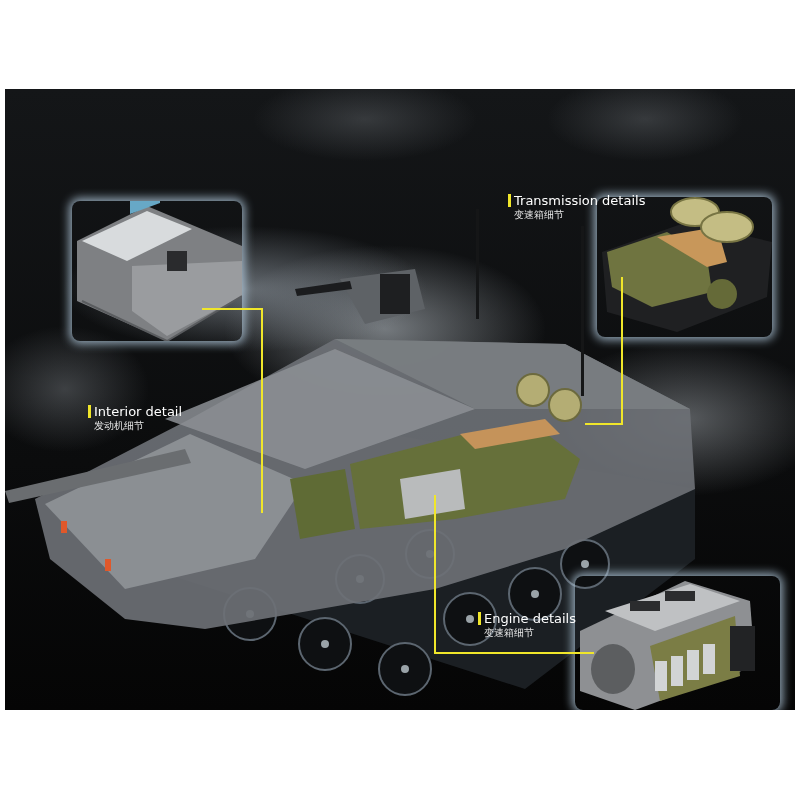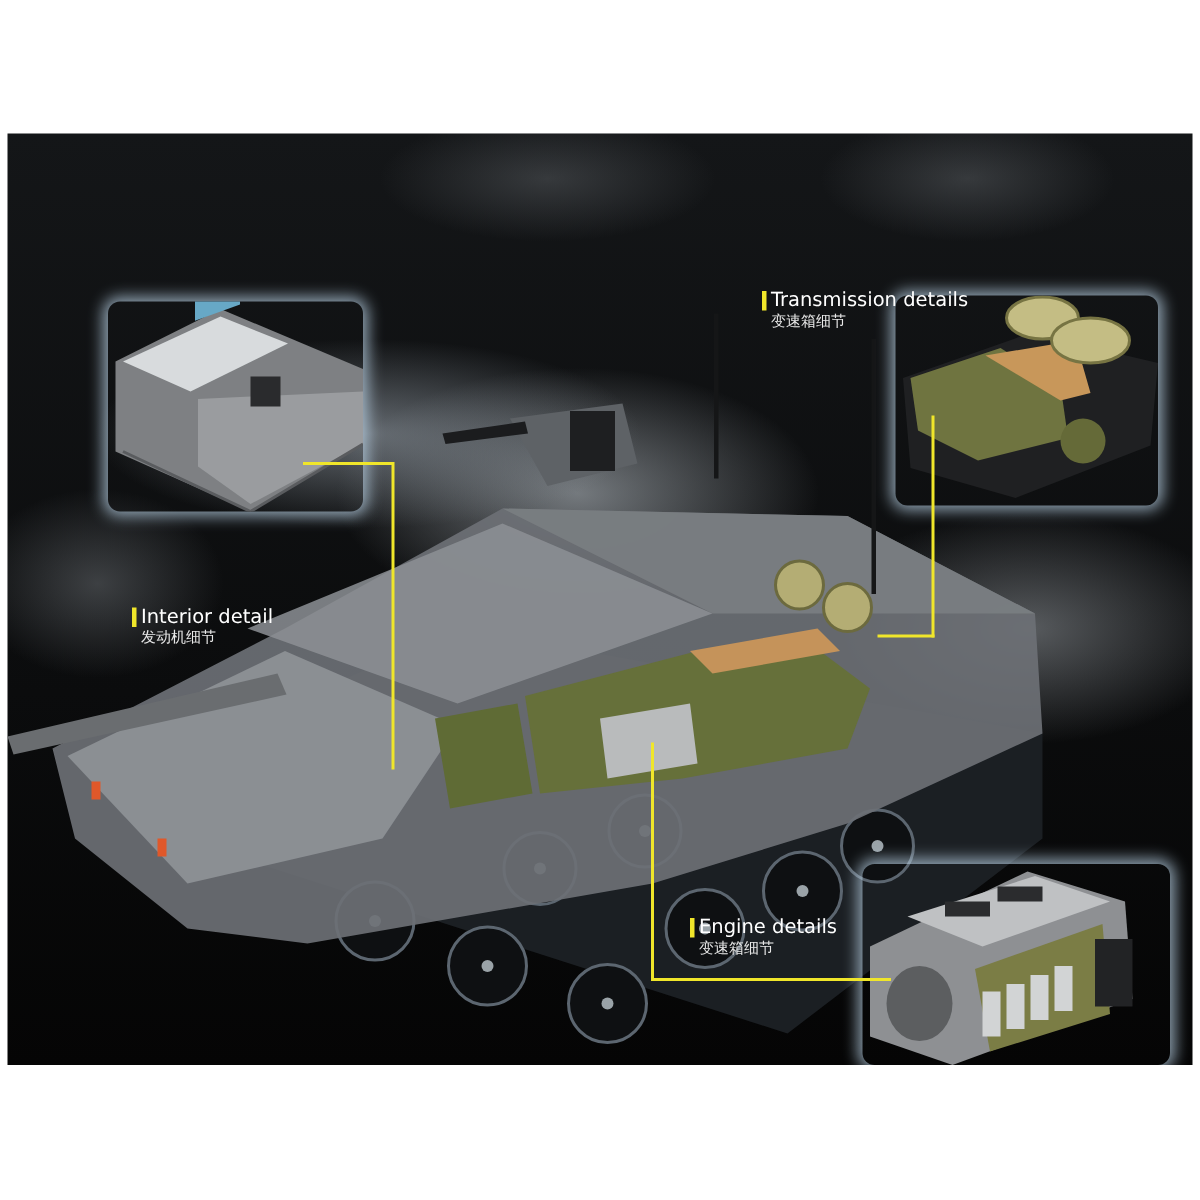--- a/index.html
+++ b/index.html
@@ -140,21 +140,21 @@
   </div>
 
   <div class="callout" style="left:83px;top:275px;margin-top:40px;">
     <div class="en">
         <span class="bar"></span>
         <span>Interior detail</span>
       </div>
     <div class="zh">发动机细节</div>
   </div>
 
-  <div class="callout" style="left:455px;top:522px;">
+  <div class="callout" style="left:473px;top:522px;">
     <div class="en">
         <span class="bar"></span>
         <span>Engine details</span>
       </div>
     <div class="zh">变速箱细节</div>
   </div>
 
 </div>
 
 </body></html>

